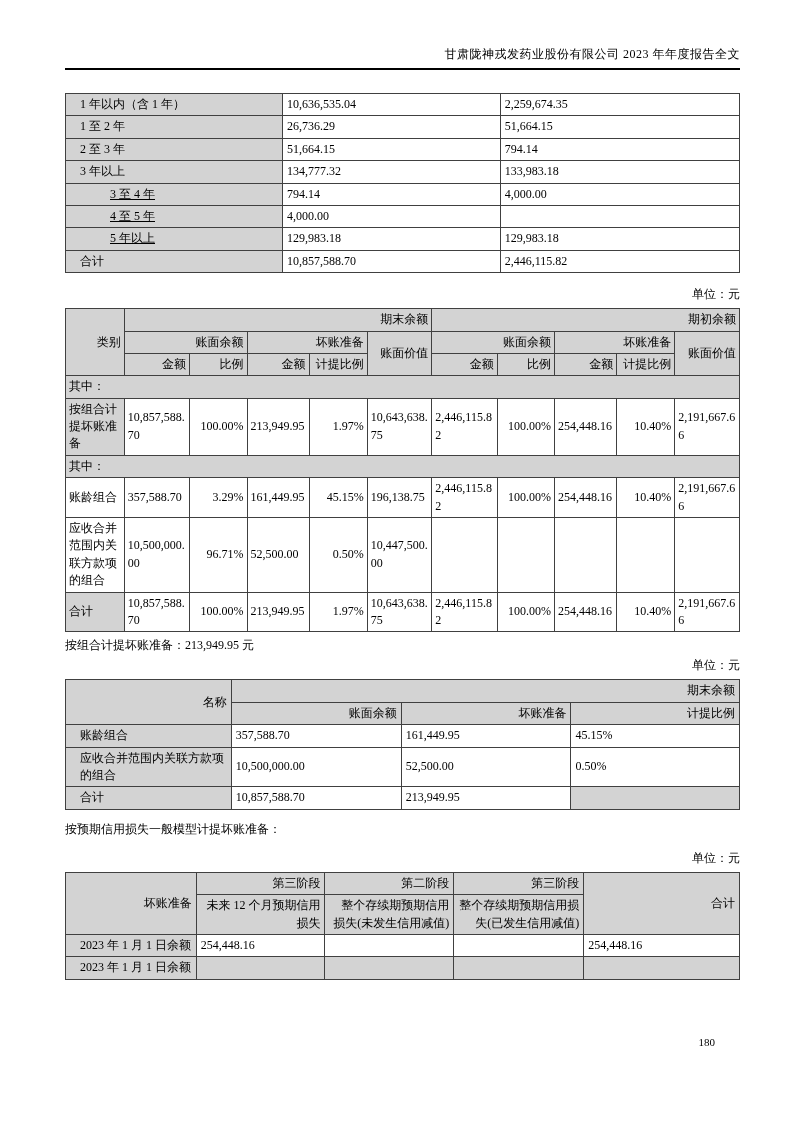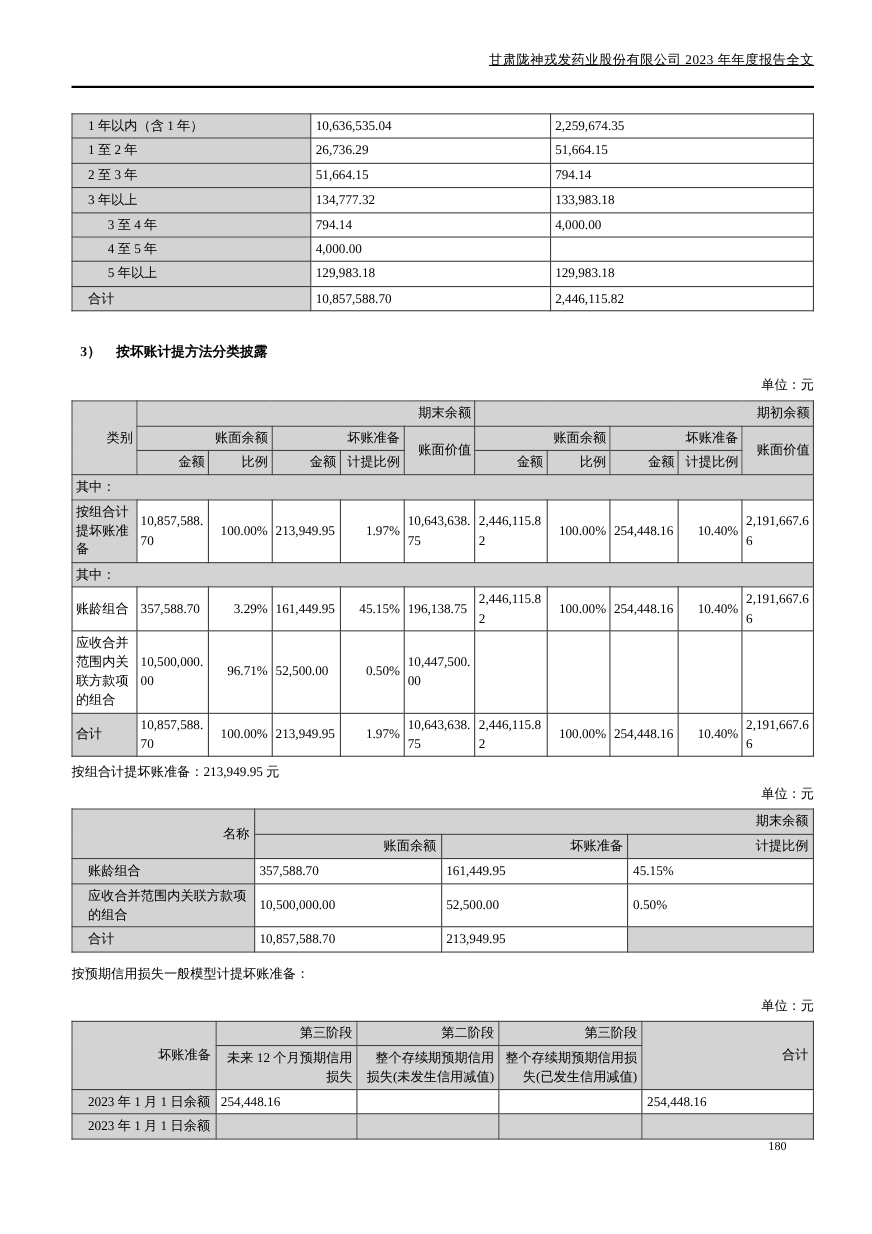--- a/index.html
+++ b/index.html
@@ -6,37 +6,37 @@
   html,body { background:#ffffff; }
   body {
     width:793px; height:1122px;
     font-family:"Liberation Serif","DejaVu Serif",serif;
     font-size:12px; color:#000;
     position:relative;
   }
   .page { padding:46px 53px 0 65px; }
 
   
-  .doc-header { text-align:right; font-size:12px; padding-bottom:15px;
-    border-bottom:2px solid #000; letter-spacing:0.5px;text-decoration:underline; }
+  .doc-header { text-align:right; font-size:12px; padding-bottom:5px;
+    border-bottom:2px solid #000; letter-spacing:0.5px; }
 
   
   table { width:100%; border-collapse:collapse; table-layout:fixed; }
   td,th { border:1px solid #404040; padding:2px 4px; font-weight:normal;
           vertical-align:middle; line-height:1.45; overflow:hidden; }
   .gray { background:#d3d3d3; }
   .num  { text-align:left; }
   .ctr  { text-align:right; }
   .lbl  { text-align:left;padding-left:14px; }
   .brk  { word-break:break-all; }
 
   
   .aging-table { margin-top:23px; }
   .aging-table td { height:22px; }
-  .aging-table .indent { padding-left:32px; }
+  .aging-table .indent { padding-left:44px;text-decoration:underline; }
   .aging-table col.c1 { width:32.2%; }
   .aging-table col.c2 { width:32.3%; }
   .aging-table col.c3 { width:35.5%; }
 
   
   .section-heading { margin-top:29px; font-weight:bold; font-size:12.5px; padding-left:8px; }
   .section-heading .num-part { margin-right:14px; }
   .unit-line { text-align:right; margin-top:13px; margin-bottom:5px; font-size:12px; }
 
   
@@ -118,23 +118,20 @@
       <td class="num">129,983.18</td>
     </tr>
     <tr>
       <td class="gray lbl">合计</td>
       <td class="num">10,857,588.70</td>
       <td class="num">2,446,115.82</td>
     </tr>
   </tbody>
     </table>
 
-  <div class="section-heading">
-    <span class="num-part">3）</span><span>按坏账计提方法分类披露</span>
-  </div>
 
   <div class="unit-line">单位：元</div>
 
   <table class="method-table">
     <colgroup>
       <col class="cat">
         <col class="amt">
         <col class="rat">
         <col class="amt2">
         <col class="prr">

